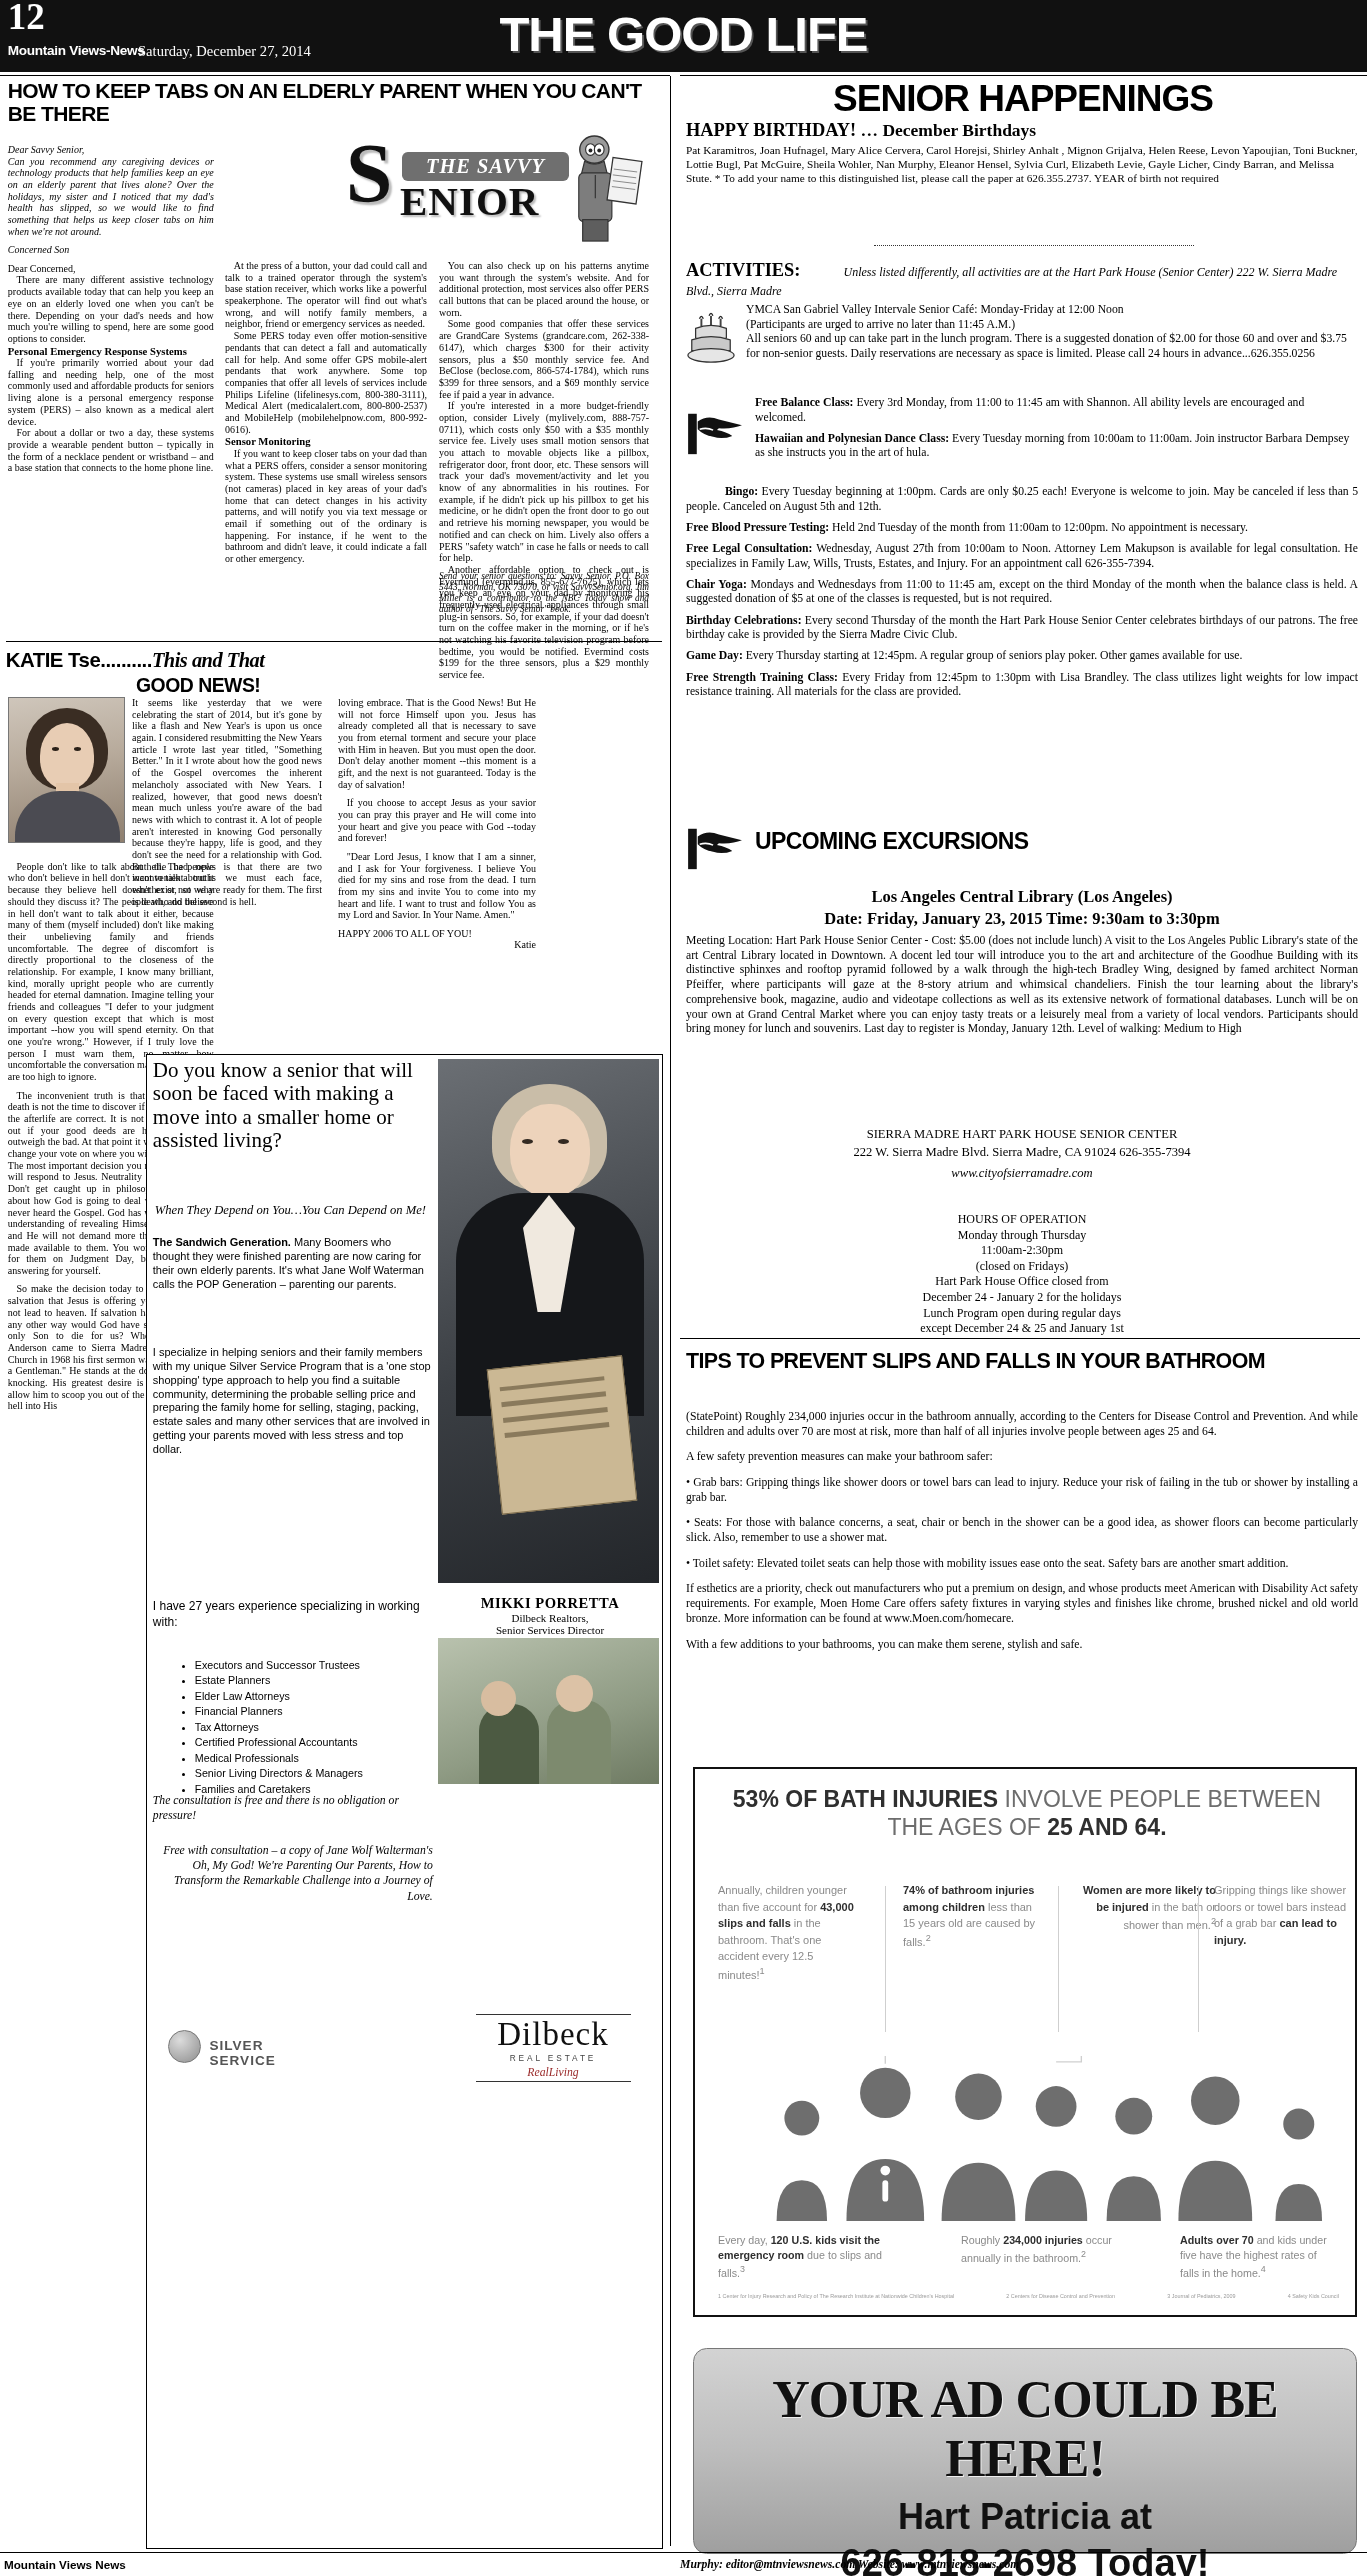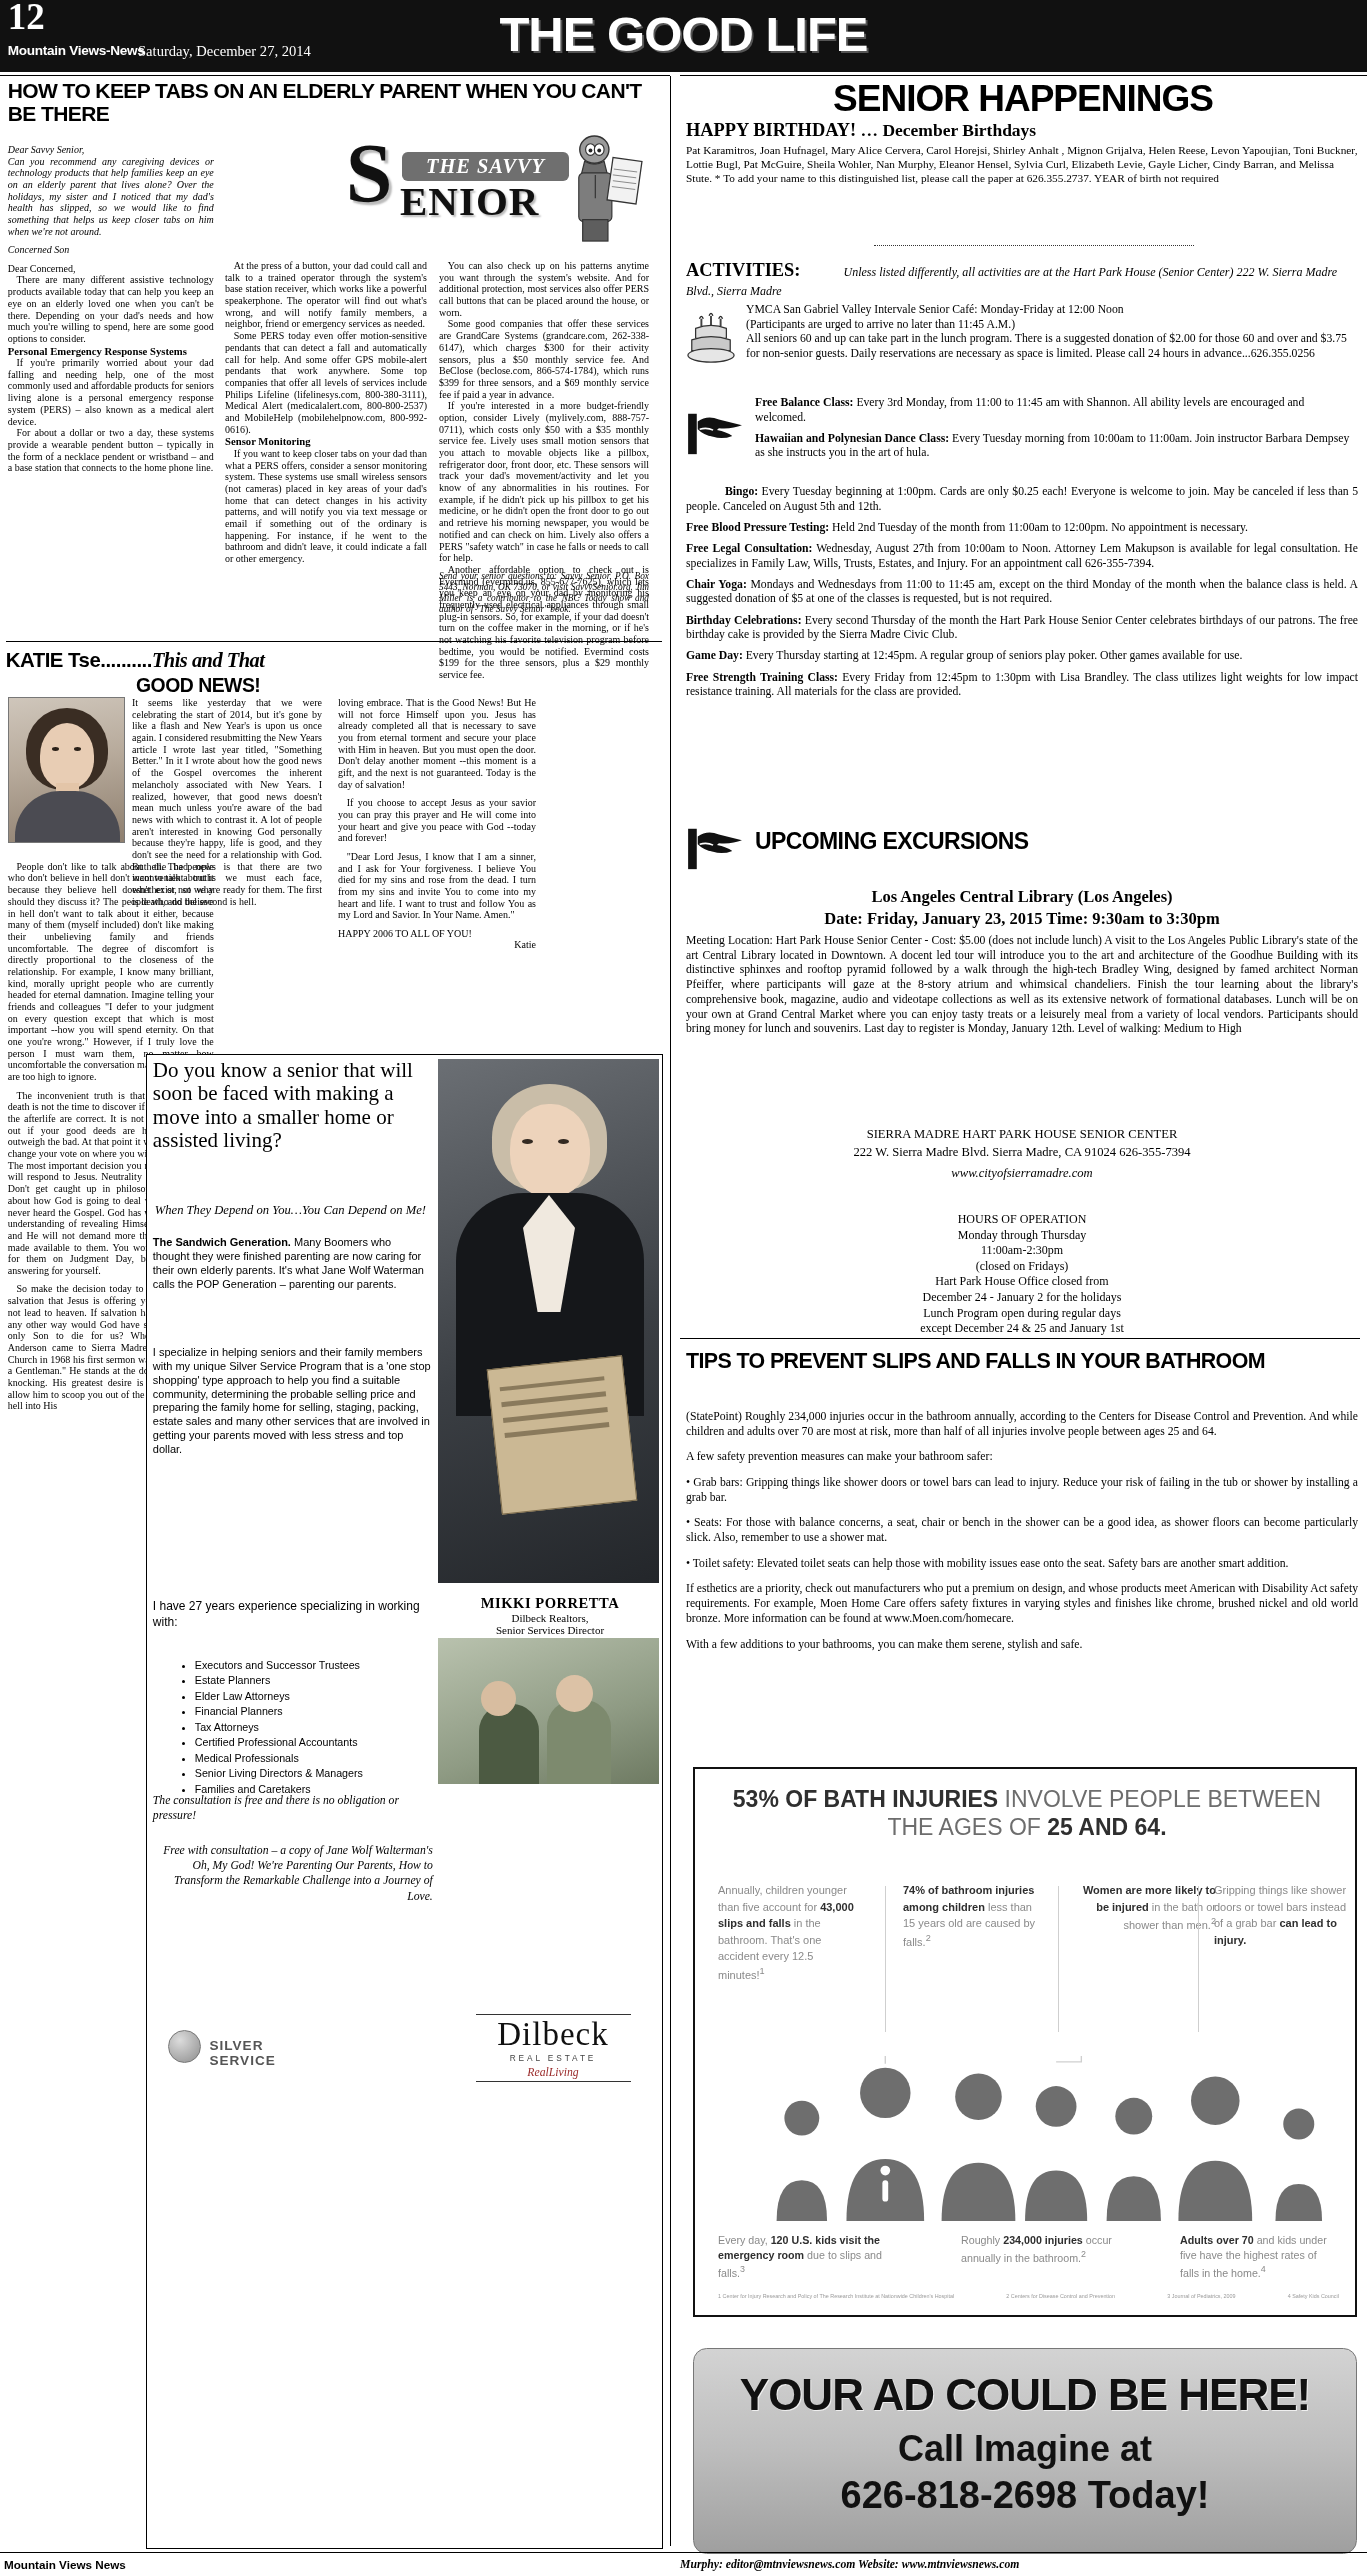--- a/index.html
+++ b/index.html
@@ -320,21 +320,21 @@
     display:flex; justify-content:space-between;
   }
 
   
   #bottom-ad{
     position:absolute; left:693px; top:2348px; width:664px; height:206px;
     background:linear-gradient(180deg,#d3d3d3 0%, #bdbdbd 50%, #9f9f9f 100%);
     border:1px solid #777; border-radius:13.6px; text-align:center;
   }
   #ad-l1{
-    font-family:Liberation Sans, sans-serif; font-weight:700; font-size:44px;
+    font-family:Liberation Serif, serif; font-weight:700; font-size:52px;
     letter-spacing:-1px; margin-top:21.4px; color:#111;
     text-shadow:1px 1px 0 #efefef;
   }
   #ad-l2{
     font-family:"Liberation Sans", sans-serif; font-weight:700; font-size:36px;
     margin-top:7.8px; color:#111;
   }
   #ad-l3{
     font-family:"Liberation Sans", sans-serif; font-weight:700; font-size:38px;
     margin-top:3.9px; color:#111;
@@ -705,21 +705,21 @@
   <div id="ig-foot">
     <span>1 Center for Injury Research and Policy of The Research Institute at Nationwide Children's Hospital</span>
     <span>2 Centers for Disease Control and Prevention</span>
     <span>3 Journal of Pediatrics, 2009</span>
     <span>4 Safety Kids Council</span>
   </div>
 </div>
 
 <div id="bottom-ad">
   <div id="ad-l1">YOUR AD COULD BE HERE!</div>
-  <div id="ad-l2">Call Imagine at</div>
+  <div id="ad-l2">Hart Patricia at</div>
   <div id="ad-l3">626-818-2698 Today!</div>
 </div>
 
 <div id="footer">
   <span id="footer-paper">Mountain Views News</span>
   <span id="footer-addr">80 W Sierra Madre Blvd. No. 327   Sierra Madre, Ca.  91024   Office: 626.355.2737  Fax:  626.609.3285</span>
   <span id="footer-email">
     <span>Murphy:</span>
     <span>editor@mtnviewsnews.com</span>
     <span>Website:</span>

